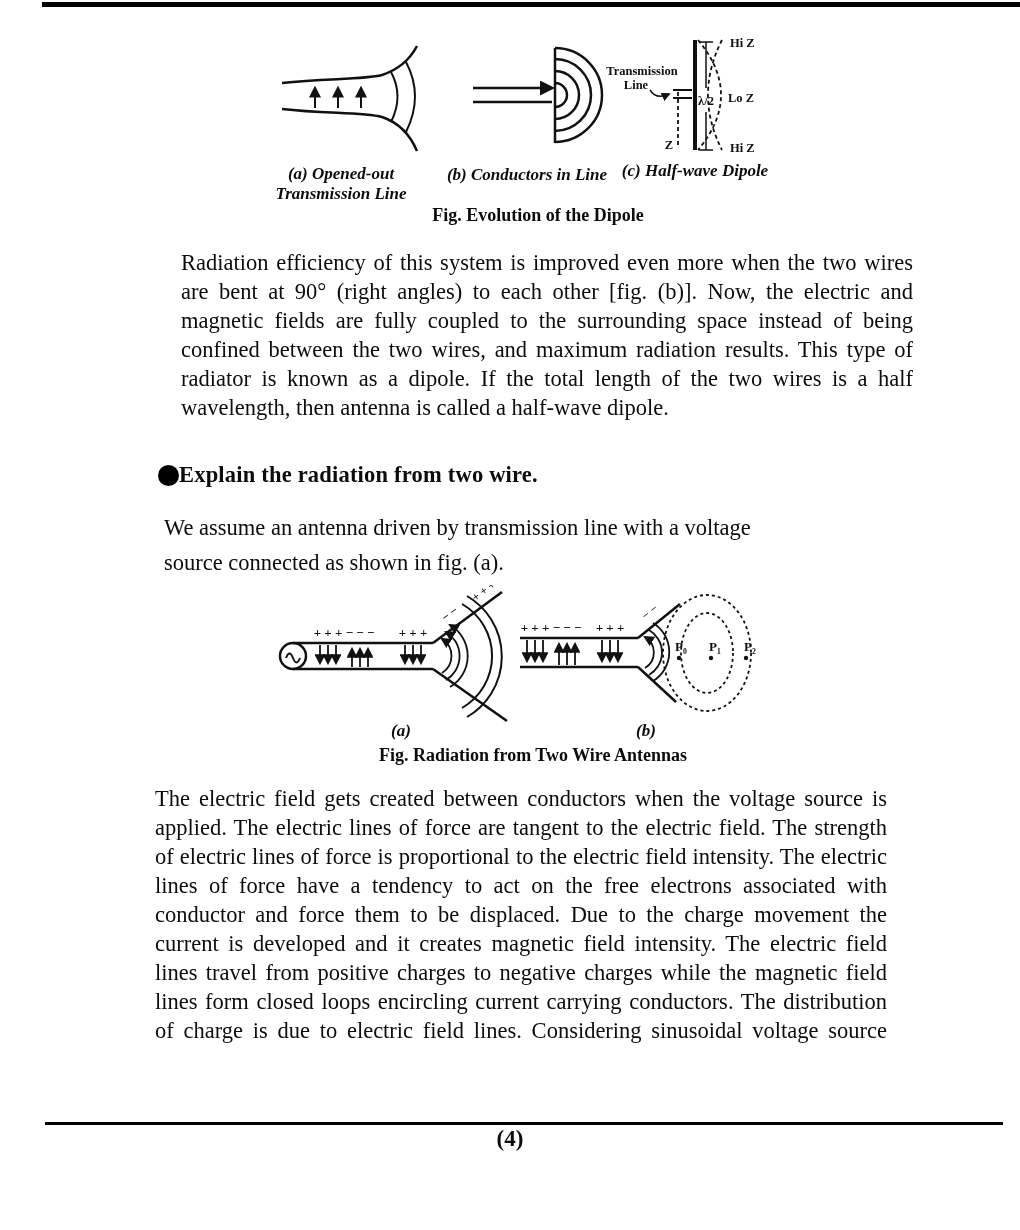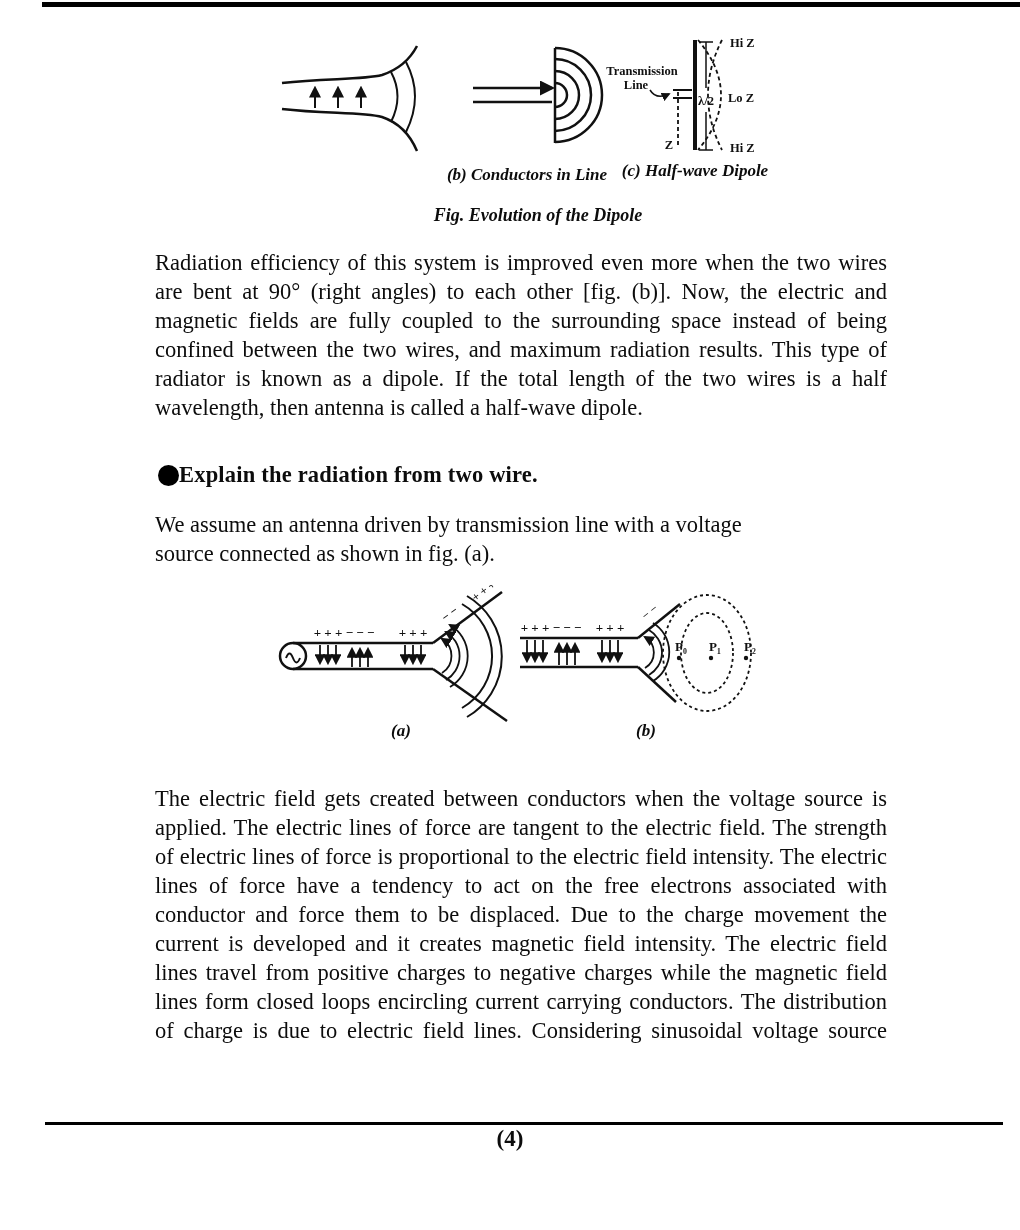--- a/index.html
+++ b/index.html
@@ -14,42 +14,42 @@
   }
   .abs { position: absolute; }
   .rule { background: #000; }
 
   .body-text {
     font-size: 22.5px;
     line-height: 29px;
     margin: 0;
     color: #0c0c0c;
   }
-  .justify { text-align: justify; }
+  .justify { text-align: justify; margin-left: 26px; }
   .justify-all { text-align: justify; text-align-last: justify; }
   .preline { white-space: pre-line; }
 
   .bullet-row { display: flex; align-items: center; }
   .bullet-dot {
     width: 21px; height: 21px; border-radius: 50%;
     background: #000; flex: 0 0 auto;
   }
   .bullet-text { font-size: 22.5px; font-weight: bold; letter-spacing: 0.2px; }
 
   figure { margin: 0; padding: 0; }
   .sub-label {
     position: absolute;
     transform: translateX(-50%);
     font-size: 17px; font-weight: bold; font-style: italic;
     white-space: nowrap; text-align: center;
   }
   .fig-caption {
     position: absolute;
     transform: translateX(-50%);
-    font-size: 18px; font-weight: bold; font-style: italic;
+    font-size: 18px; font-weight: bold; 
     white-space: nowrap;
   }
 
   svg { display: block; }
   .stroke { stroke: #111; fill: none; }
   .svg-label {
     font-family: "Liberation Serif", serif;
     font-weight: bold;
     fill: #111;
   }
@@ -111,34 +111,38 @@
       <text class="svg-label" font-size="12.5" text-anchor="middle" x="372" y="45">Transmission</text>
       <text class="svg-label" font-size="12.5" text-anchor="middle" x="366" y="59">Line</text>
       <text class="svg-label" font-size="12.5" text-anchor="middle" x="436" y="75">λ/2</text>
       <text class="svg-label" font-size="12.5" x="460" y="17">Hi Z</text>
       <text class="svg-label" font-size="12.5" x="458" y="72">Lo Z</text>
       <text class="svg-label" font-size="12.5" x="460" y="122">Hi Z</text>
       <text class="svg-label" font-size="12.5" text-anchor="end" x="403" y="119">Z</text>
     </g>
   </svg>
 
+  <div class="sub-label" style="left:71px; top:134px;">
+    <div>(a) Opened-out</div>
+    <div>Transmission Line</div>
+  </div>
   <div class="sub-label" style="left:257px; top:135px;text-align:right;">(b) Conductors in Line</div>
   <div class="sub-label" style="left:425px; top:131px;">(c) Half-wave Dipole</div>
 
   <figcaption class="fig-caption" style="left:268px; top:175px;">Fig. Evolution of the Dipole</figcaption>
 </figure>
 
 <p class="abs body-text justify" style="left:155px; top:248px; width:732px;">Radiation efficiency of this system is improved even more when the two wires are bent at 90° (right angles) to each other [fig. (b)]. Now, the electric and magnetic fields are fully coupled to the surrounding space instead of being confined between the two wires, and maximum radiation results. This type of radiator is known as a dipole. If the total length of the two wires is a half wavelength, then antenna is called a half-wave dipole.</p>
 
 <div class="abs bullet-row" style="left:158px; top:462px;">
   <span class="bullet-dot"></span>
   <span class="bullet-text">Explain the radiation from two wire.</span>
 </div>
 
-<p class="abs body-text preline" style="left:155px; top:510px; width:720px; line-height:29px;">We assume an antenna driven by transmission line with a voltage
+<p class="abs body-text preline" style="left:164px; top:510px; width:720px; line-height:35px;">We assume an antenna driven by transmission line with a voltage
 source connected as shown in fig. (a).</p>
 
 <figure class="abs" style="left:278px; top:585px; width:484px; height:185px;">
 
   <svg width="484" height="140" viewBox="0 0 484 140">
 
     <g>
       <circle class="stroke" stroke-width="2.5" cx="15" cy="71" r="13"></circle>
       <path class="stroke" stroke-width="2" d="M8,73 q3.5,-9 7,0 q3.5,9 7,0"></path>
       <line class="stroke" stroke-width="2.5" x1="15" y1="58" x2="155" y2="58"></line>
@@ -207,18 +211,19 @@
       <text class="svg-label" font-size="13" text-anchor="middle" x="472" y="66">P₂</text>
       <circle cx="401" cy="73" r="2.2" fill="#111"></circle>
       <circle cx="433" cy="73" r="2.2" fill="#111"></circle>
       <circle cx="468" cy="73" r="2.2" fill="#111"></circle>
     </g>
   </svg>
 
   <div class="sub-label" style="left:123px; top:136px;">(a)</div>
   <div class="sub-label" style="left:368px; top:136px;">(b)</div>
 
+  <figcaption class="fig-caption" style="left:255px; top:160px;">Fig. Radiation from Two Wire Antennas</figcaption>
 </figure>
 
 <p class="abs body-text justify-all" style="left:155px; top:784px; width:732px;">The electric field gets created between conductors when the voltage source is applied. The electric lines of force are tangent to the electric field. The strength of electric lines of force is proportional to the electric field intensity. The electric lines of force have a tendency to act on the free electrons associated with conductor and force them to be displaced. Due to the charge movement the current is developed and it creates magnetic field intensity. The electric field lines travel from positive charges to negative charges while the magnetic field lines form closed loops encircling current carrying conductors. The distribution of charge is due to electric field lines. Considering sinusoidal voltage source</p>
 
 <div class="abs rule" style="left:45px; top:1122px; width:958px; height:2.5px;"></div>
 <div class="page-number">(4)</div>
 
 </body></html>

